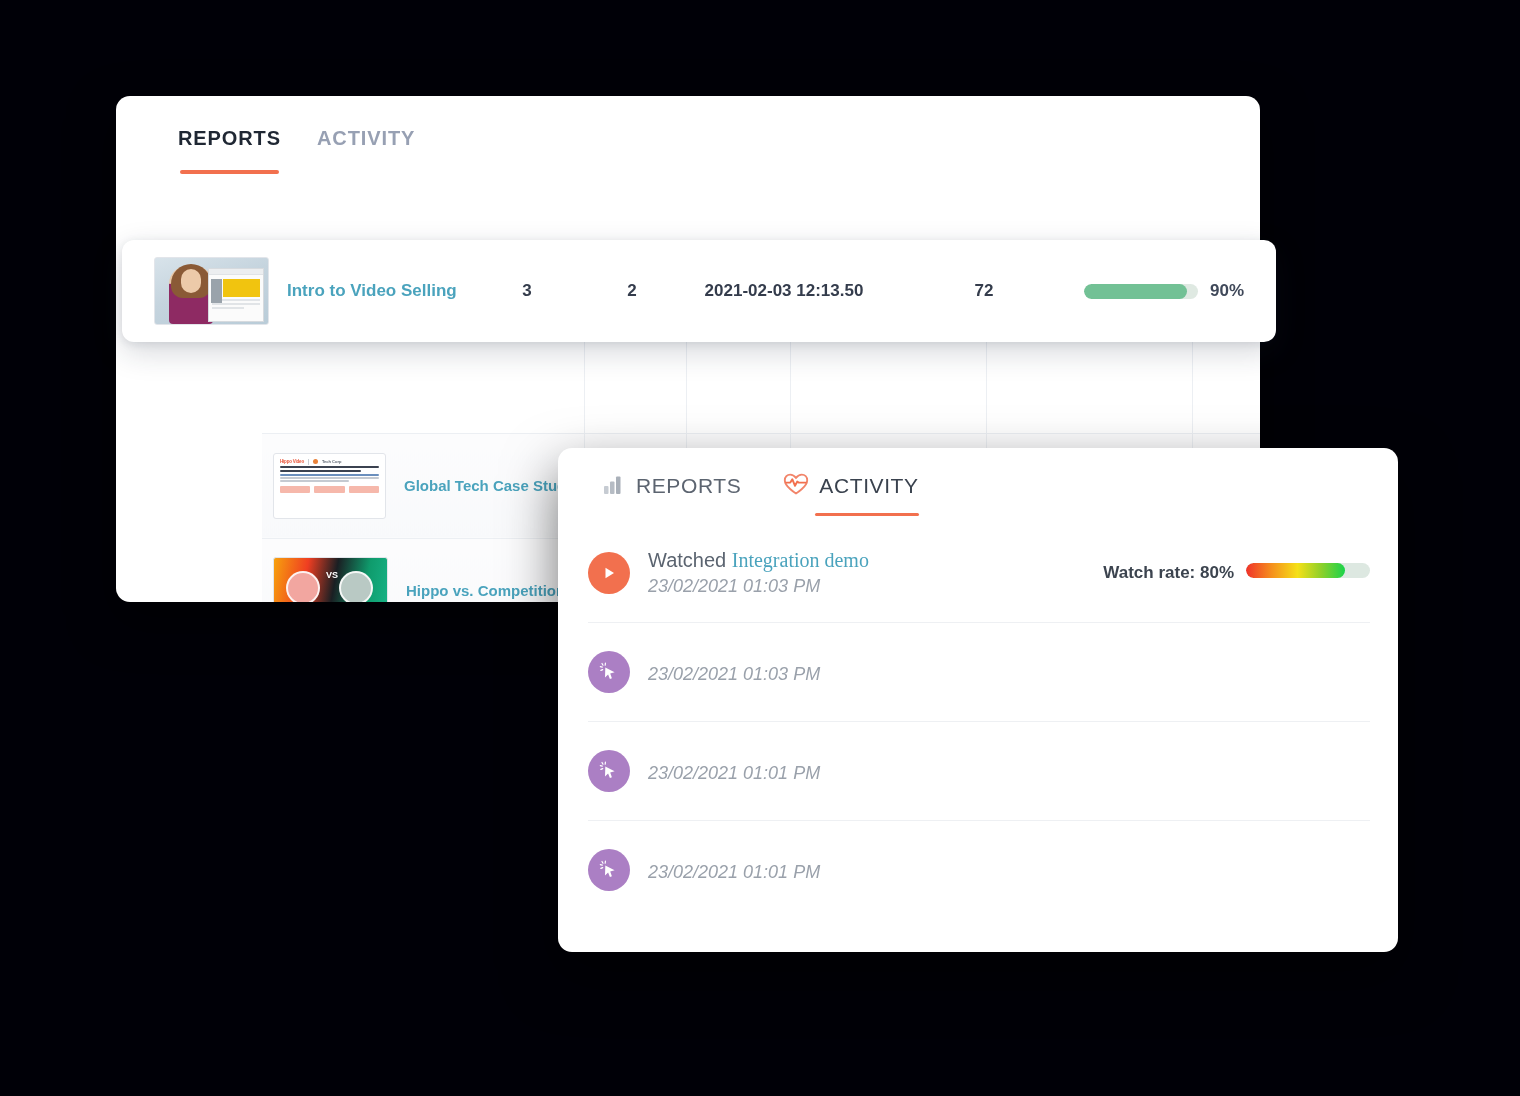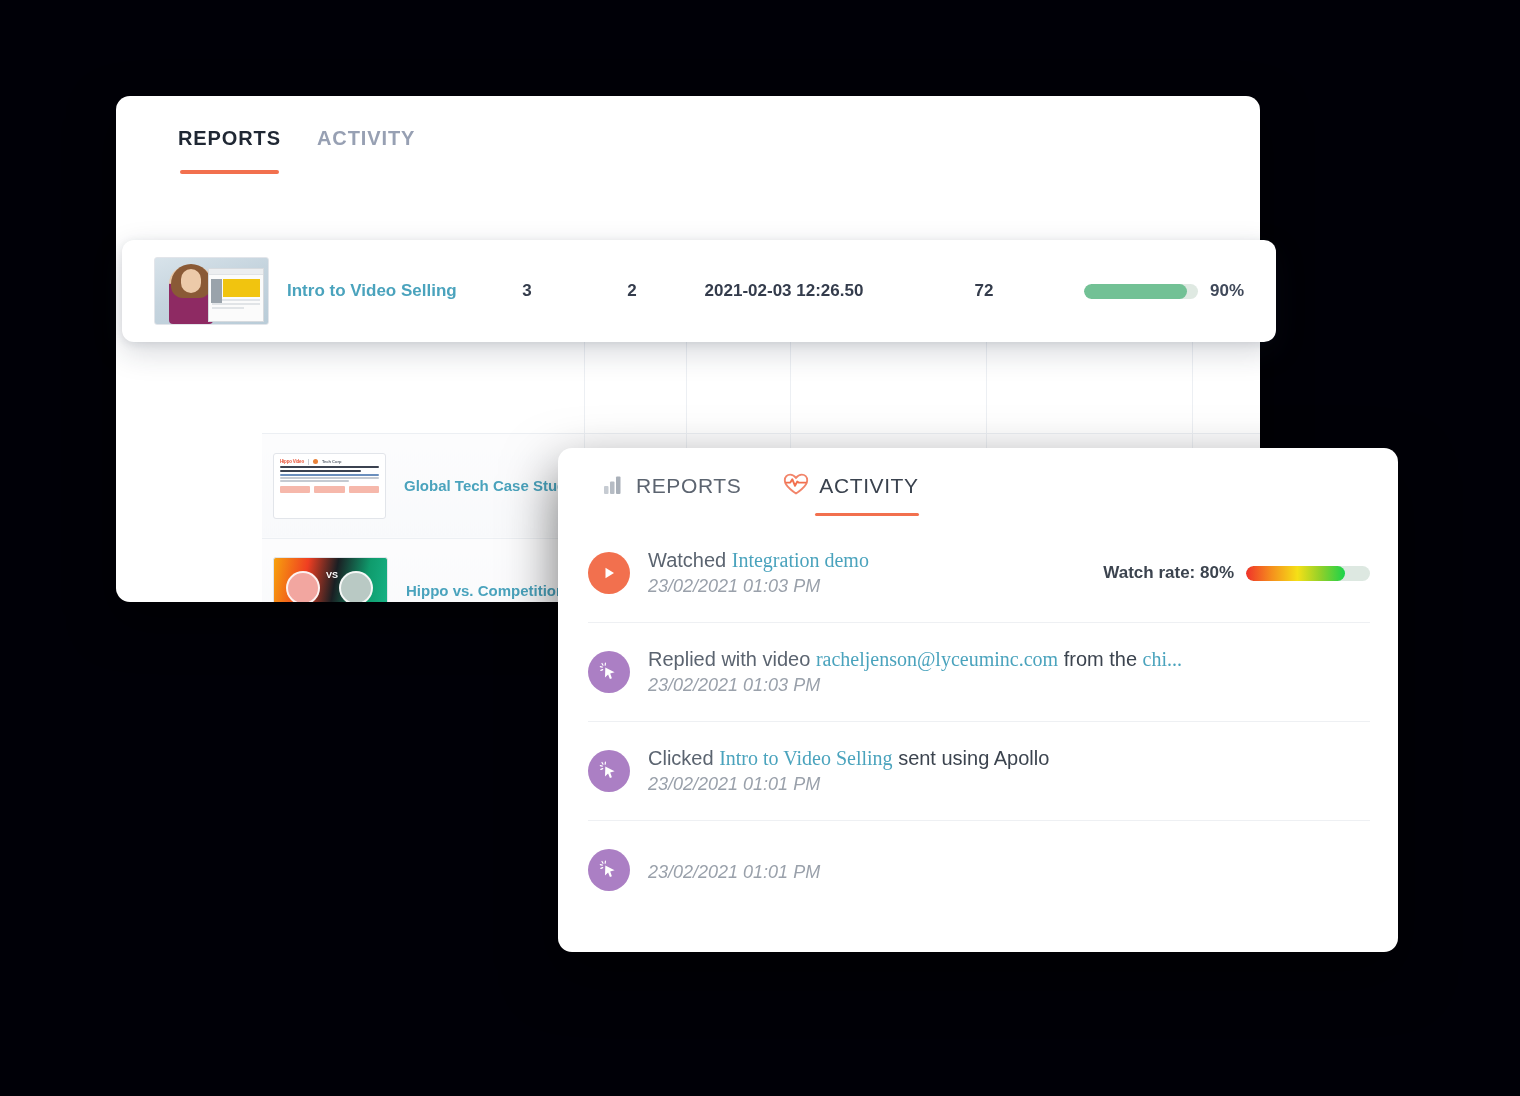--- a/index.html
+++ b/index.html
@@ -251,21 +251,21 @@
   }
   .ic-play { background: #f2704e; }
   .ic-click { background: #ab7fc4; }
   .act-text { flex: 1; min-width: 0; }
   .act-line1 { font-size: 20px; color: #5b6470; white-space: nowrap; overflow: hidden; }
   .act-line1 .hl-link { color: #4aa3bd; font-family: Liberation Serif, serif; }
   .act-line1 .hl-dark { color: #3c444f; }
   .act-line2 {
     font-size: 18px; font-style: italic; color: #9aa1ab; margin-top: 4px;
   }
-  .act-right { display: flex; align-items: center; gap: 12px; flex: 0 0 auto; padding-left: 20px; }
+  .act-right { display: flex; align-items: flex-start; gap: 12px; flex: 0 0 auto; padding-left: 20px; }
   .wr-label { font-size: 17px; font-weight: bold; color: #3c444f; white-space: nowrap; }
   .wr-track { width: 124px; height: 15px; border-radius: 8px; background: #dde8e1; overflow: hidden; }
   .wr-fill {
     height: 100%; border-radius: 8px;
     background: linear-gradient(90deg,#f0322a 0%,#f5901d 26%,#f5e017 52%,#8ed02a 76%,#19d34b 100%);
   }
 </style>
 </head>
 <body>
 
@@ -383,21 +383,21 @@
         <div class="bline"></div>
           <div class="bline"></div>
           <div class="bline" style="width:60%"></div>
         <div class="bthumb"></div>
       </div>
     </div>
     <span class="vname">Intro to Video Selling</span>
   </div>
   <div class="hr-c w-loads">3</div>
   <div class="hr-c w-views">2</div>
-  <div class="hr-c w-date">2021-02-03 12:26.50</div>
+  <div class="hr-c w-date">2021-02-03 12:13.50</div>
   <div class="hr-c w-secs">72</div>
   <div class="w-rate">
     <div class="bar-track">
       <div class="bar-fill" style="width: 90%;"></div>
     </div>
     <span class="rate-label">90%</span>
   </div>
 </div>
 
 <div id="activity-card">
@@ -448,43 +448,32 @@
     </div>
 
     <div class="act-row">
       <div class="act-icon ic-click">
         <svg width="20" height="20" viewBox="0 0 20 20">
           <path d="M3 1.5 L4 3.2 M1.3 4.6 L3.3 5.1 M1.9 8.4 L3.7 7.6 M6.4 1.2 L6.2 3.2" stroke="#fff" stroke-width="1.2" stroke-linecap="round"></path>
           <path d="M6.3 5.6 L15.6 10.3 L11.2 11.6 L12.9 16.3 L10.9 17.1 L9.1 12.4 L6 15.4 Z" fill="#fff"></path>
         </svg>
       </div>
       <div class="act-text">
-        <div class="act-line1">
-          <span>Replied with video</span>
-          <span class="hl-link">racheljenson@lyceuminc.com</span>
-          <span class="hl-dark">from the</span>
-          <span class="hl-link">chi...</span>
-        </div>
         <div class="act-line2">23/02/2021 01:03 PM</div>
       </div>
     </div>
 
     <div class="act-row">
       <div class="act-icon ic-click">
         <svg width="20" height="20" viewBox="0 0 20 20">
           <path d="M3 1.5 L4 3.2 M1.3 4.6 L3.3 5.1 M1.9 8.4 L3.7 7.6 M6.4 1.2 L6.2 3.2" stroke="#fff" stroke-width="1.2" stroke-linecap="round"></path>
           <path d="M6.3 5.6 L15.6 10.3 L11.2 11.6 L12.9 16.3 L10.9 17.1 L9.1 12.4 L6 15.4 Z" fill="#fff"></path>
         </svg>
       </div>
       <div class="act-text">
-        <div class="act-line1">
-          <span>Clicked</span>
-          <span class="hl-link">Intro to Video Selling</span>
-          <span class="hl-dark">sent using Apollo</span>
-        </div>
         <div class="act-line2">23/02/2021 01:01 PM</div>
       </div>
     </div>
 
     <div class="act-row">
       <div class="act-icon ic-click">
         <svg width="20" height="20" viewBox="0 0 20 20">
           <path d="M3 1.5 L4 3.2 M1.3 4.6 L3.3 5.1 M1.9 8.4 L3.7 7.6 M6.4 1.2 L6.2 3.2" stroke="#fff" stroke-width="1.2" stroke-linecap="round"></path>
           <path d="M6.3 5.6 L15.6 10.3 L11.2 11.6 L12.9 16.3 L10.9 17.1 L9.1 12.4 L6 15.4 Z" fill="#fff"></path>
         </svg>

